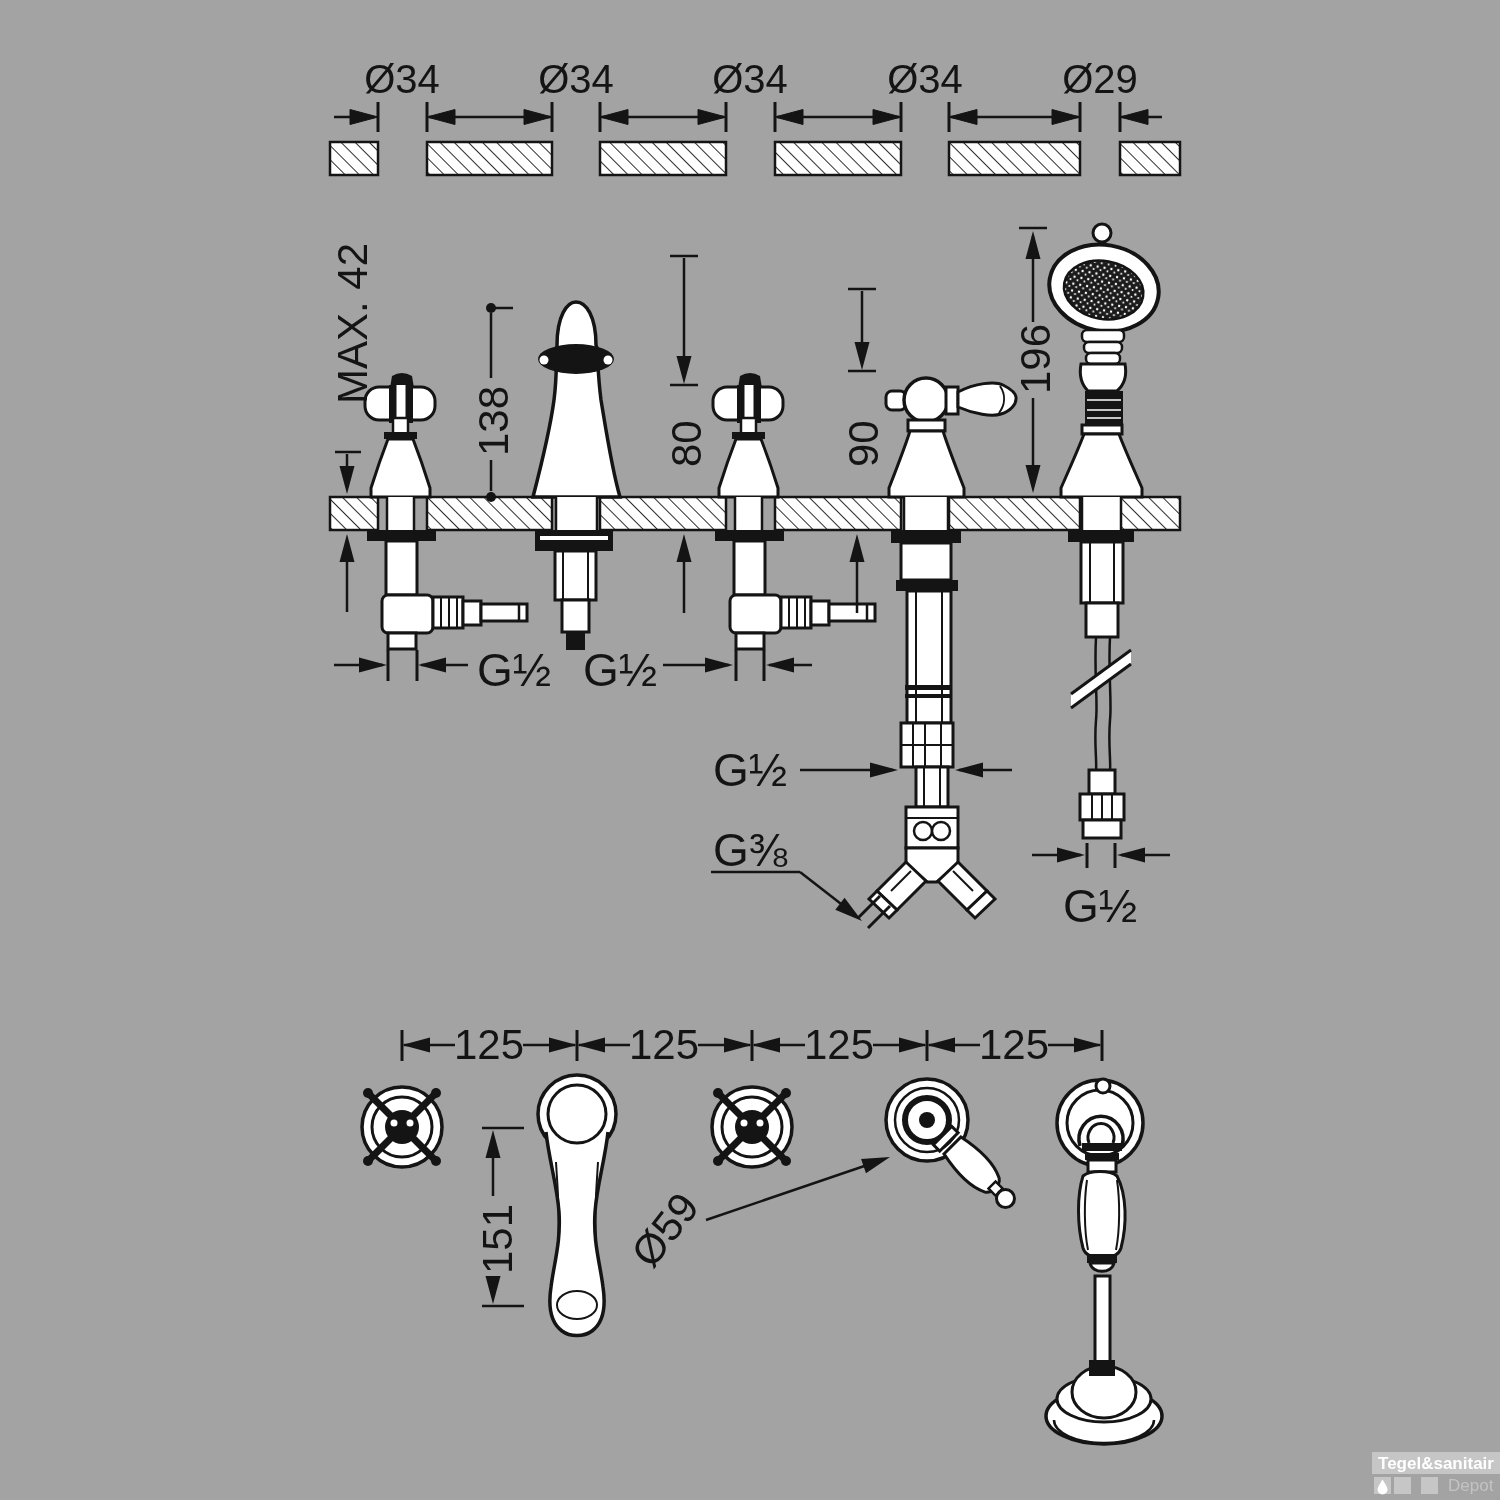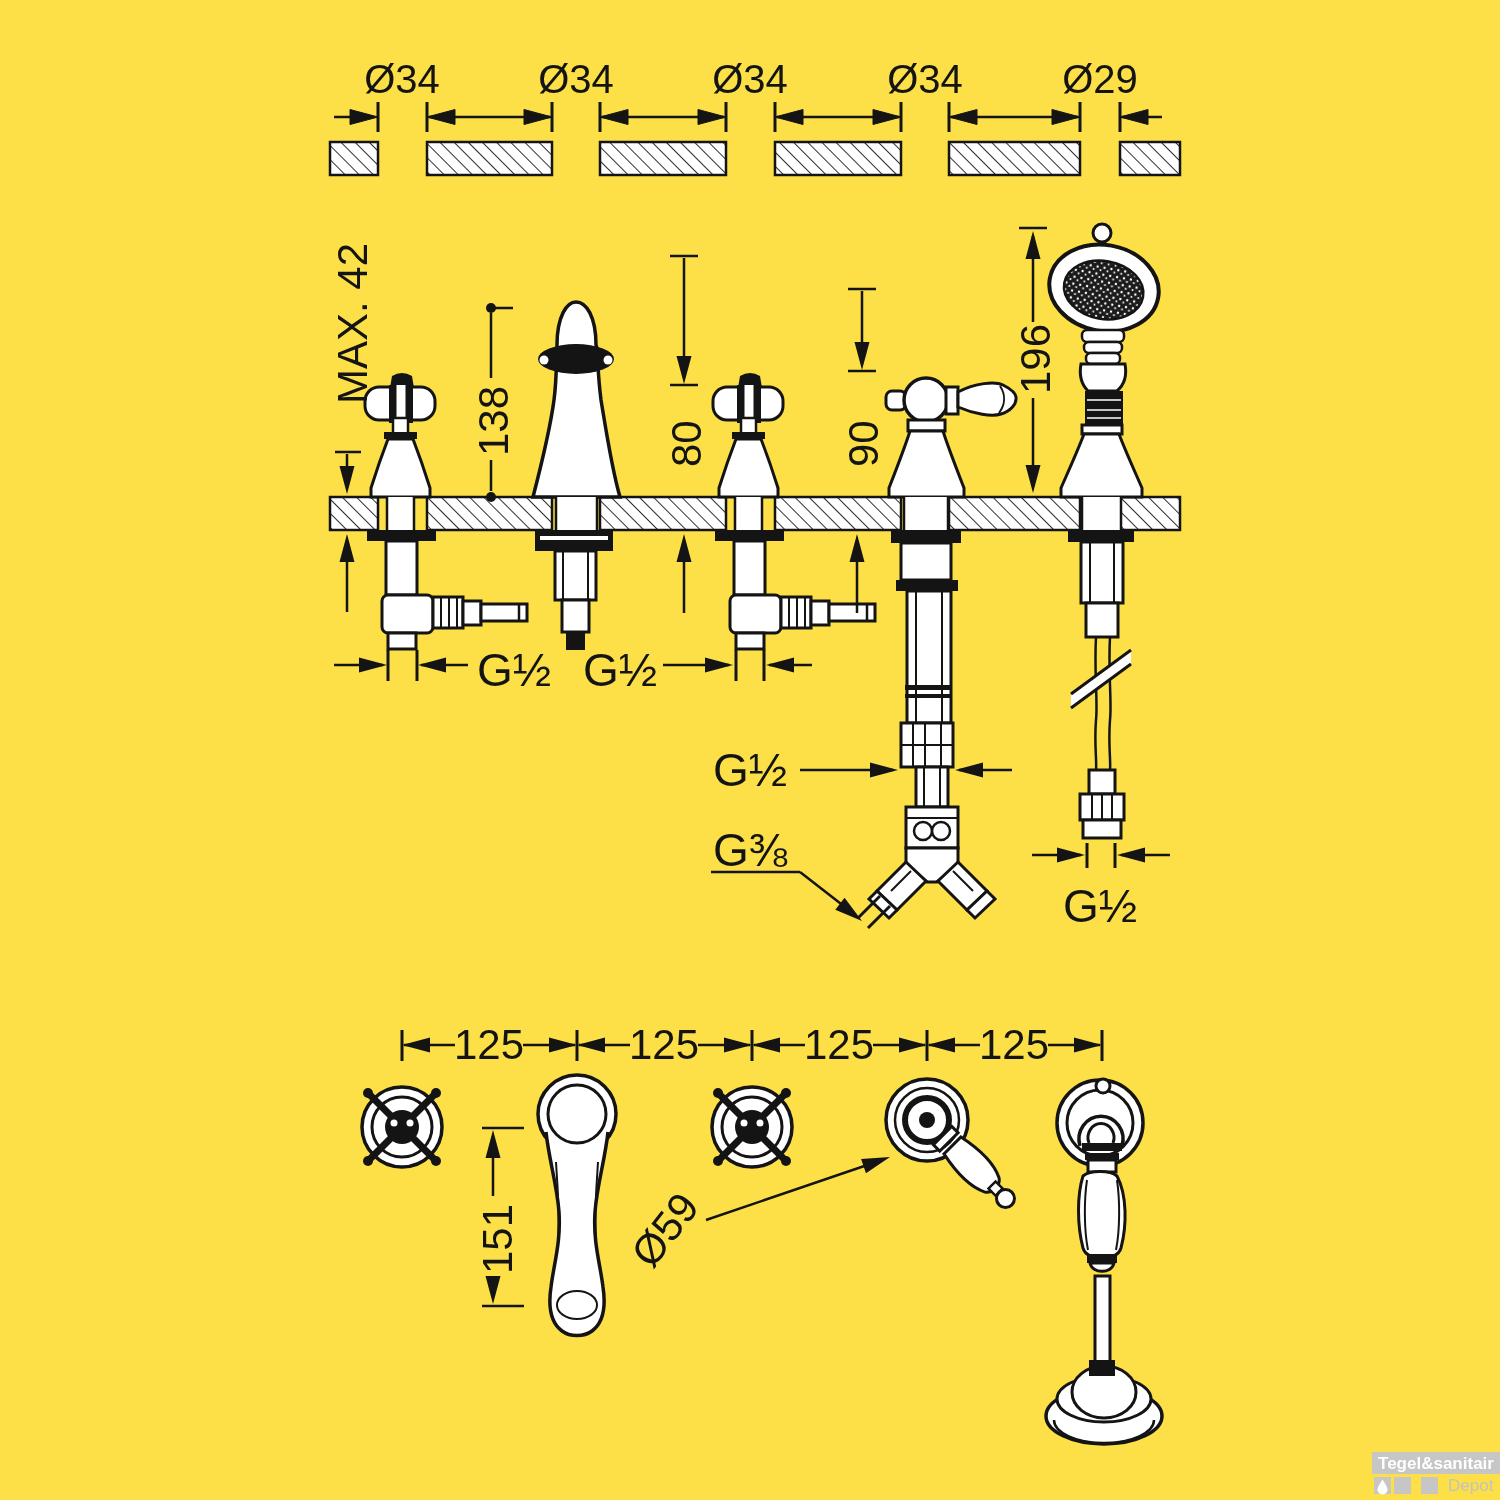--- a/index.html
+++ b/index.html
@@ -1,16 +1,16 @@
 <!DOCTYPE html>
 <html><head>
 <meta charset="utf-8">
 <style>
   html,body{margin:0;padding:0;background:#fff;}
-  #page{position:relative;width:1500px;height:1500px;background:#fde047;overflow:hidden;
+  #page{position:relative;width:1500px;height:1500px;background:#a3a3a3;overflow:hidden;
         font-family:"Liberation Sans", sans-serif;}
   svg{position:absolute;left:0;top:0;}
   text{font-family:"Liberation Sans", sans-serif;fill:#141414;}
   .dimtxt{font-size:42px;}
   .holetxt{font-size:40px;}
   .gtxt{font-size:46px;}
   .wm-brand{font-size:17px;font-weight:bold;fill:#ffffff;}
   .wm-sub{font-size:17px;fill:#c3c3c3;}
 </style>
 </head>

